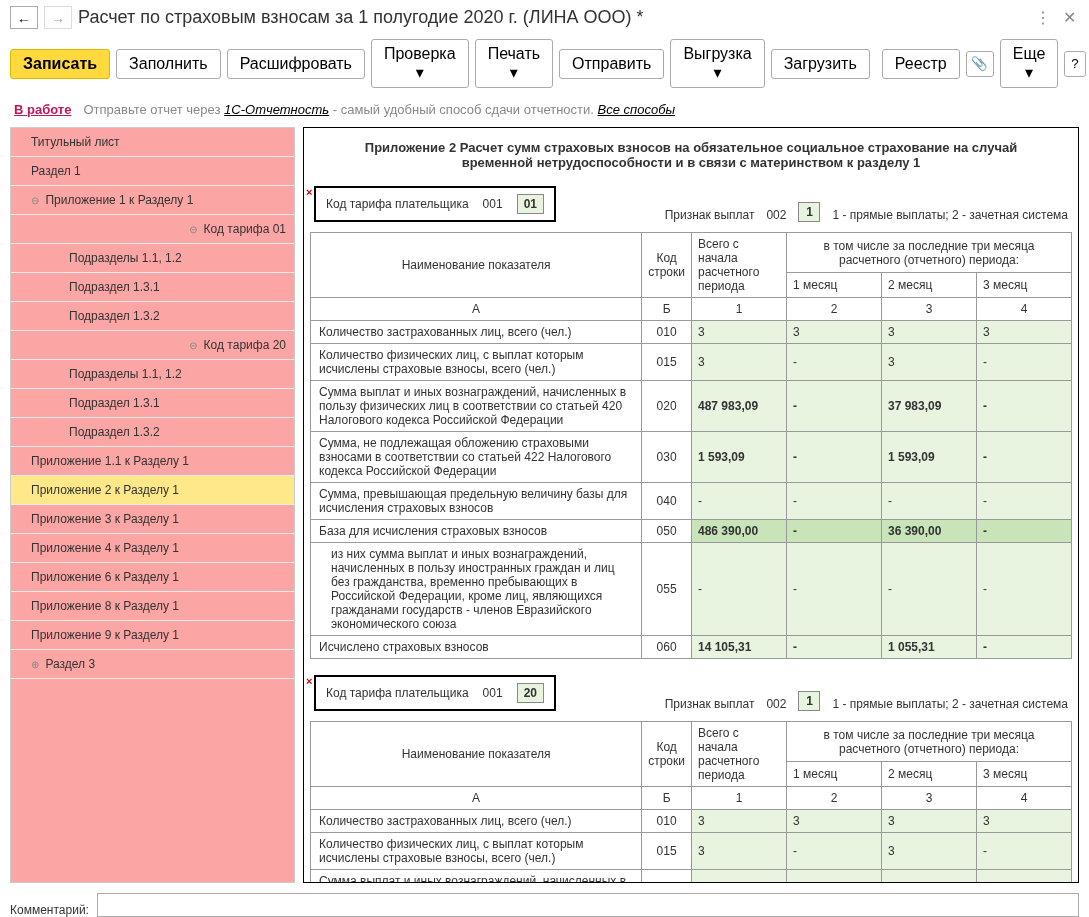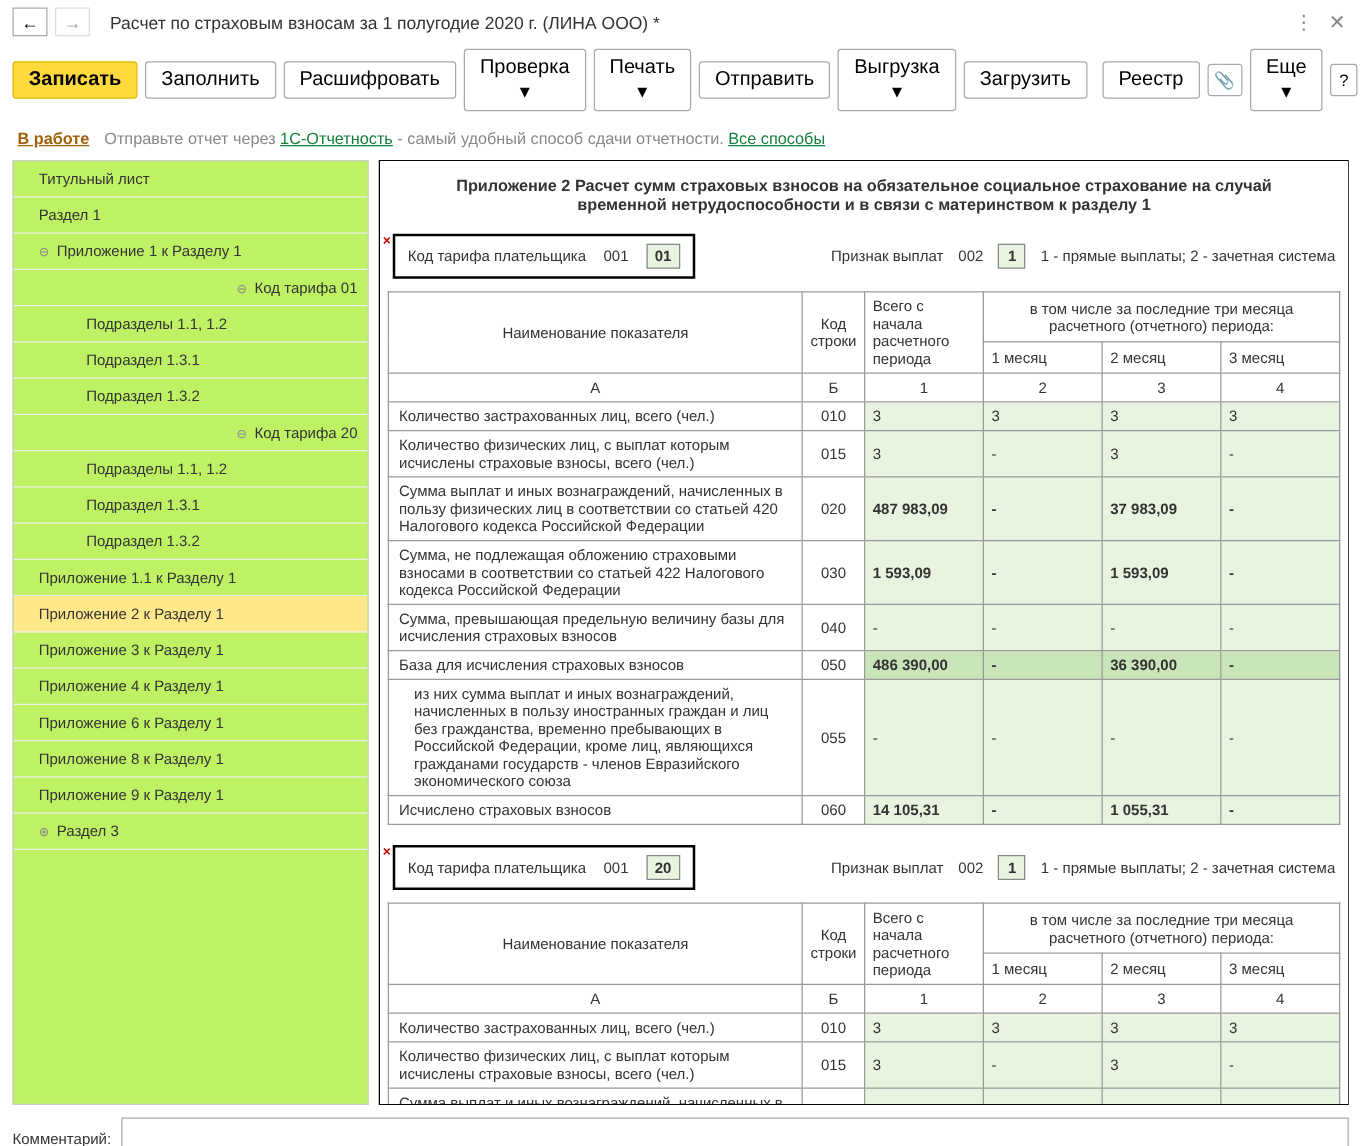--- a/index.html
+++ b/index.html
@@ -1,41 +1,41 @@
 <!DOCTYPE html>
 <html><head>
 <meta charset="utf-8">
 <style>
 * { box-sizing: border-box; }
 body { margin: 0; font-family: Arial, sans-serif; font-size: 12px; background: #fff; color: #333; }
 .header { display: flex; align-items: center; padding: 6px 10px; gap: 6px; }
 .nav-btn { width: 28px; height: 23px; border: 1px solid #aaa; background: #fff; cursor: pointer; display: flex; align-items: center; justify-content: center; font-size: 14px; }
-.title { font-size: 14px; font-weight: normal; margin-left: 10px; flex: 1; }
+.title { font-size: 18px; font-weight: normal; margin-left: 0; flex: 1; }
 .icon-btn-sm { width: 22px; height: 22px; border: none; background: none; cursor: pointer; font-size: 16px; color: #888; }
 .toolbar { display: flex; align-items: center; padding: 4px 10px 8px 10px; gap: 6px; }
 .btn { padding: 5px 12px; border: 1px solid #aaa; background: #fff; cursor: pointer; font-size: 16px; border-radius: 3px; }
 .btn.primary { background: #ffd93d; font-weight: bold; border-color: #e0b800; }
 .toolbar-spacer { flex: 1; }
 .icon-btn { width: 28px; height: 26px; border: 1px solid #aaa; background: #fff; cursor: pointer; border-radius: 3px; display: flex; align-items: center; justify-content: center; }
 .status-bar { padding: 6px 14px 10px 14px; display: flex; gap: 12px; align-items: center; font-size: 13px; }
-.status-label { text-decoration: underline; color: #a16207; font-weight: bold; }
+.status-label { text-decoration: underline; color: #be185d; font-weight: bold; }
 .status-text { color: #888; }
-.link { color: #15803d; text-decoration: underline; cursor: pointer; }
+.link { color: #000000; text-decoration: underline; cursor: pointer; font-style: italic; }
 .content { display: flex; height: 756px; padding: 0 10px; gap: 8px; }
-.sidebar { width: 285px; border: 1px solid #ccc; overflow-y: auto; background: #bef264; }
+.sidebar { width: 285px; border: 1px solid #ccc; overflow-y: auto; background: #fca5a5; }
 .tree-item { padding: 7px 8px 7px 20px; cursor: pointer; border-bottom: 1px solid #eee; }
 .tree-item.level1 { padding-left: 20px; }
 .tree-item.level2 { padding-left: 40px; text-align: right; }
 .tree-item.level3 { padding-left: 58px; }
 .tree-item.selected { background: #ffe88a; }
 .tree-item.expandable::before { content: "⊖"; margin-right: 6px; color: #888; font-size: 10px; }
 .tree-item.collapsed::before { content: "⊕"; margin-right: 6px; color: #888; font-size: 10px; }
 .main { flex: 1; border: 1px solid #000000; overflow: auto; background: #fff; padding: 6px; position: relative; }
 .section-title { text-align: center; font-weight: bold; padding: 6px 20px 10px 20px; font-size: 13px; }
-.tariff-row { display: flex; align-items: center; padding: 6px 4px; gap: 12px; }
+.tariff-row { display: flex; align-items: flex-end; padding: 6px 4px; gap: 12px; }
 .tariff-box { border: 2px solid #000; padding: 6px 10px; display: flex; align-items: center; gap: 14px; position: relative; }
 .tariff-box::before { content: "×"; position: absolute; left: -10px; top: -2px; color: #c00; font-size: 11px; font-weight: bold; }
 .code-input { border: 1px solid #888; padding: 2px 6px; background: #e8f4e0; font-weight: bold; min-width: 22px; text-align: center; }
 .tariff-spacer { flex: 1; }
 .data-table { width: 100%; border-collapse: collapse; margin-top: 4px; font-size: 12px; }
 .data-table th, .data-table td { border: 1px solid #999; padding: 4px 6px; }
 .data-table th { background: #fff; font-weight: normal; }
 .data-table .row-name { text-align: left; padding-left: 8px; }
 .data-table .code-col { width: 40px; text-align: center; }
 .data-table .val-col { width: 95px; text-align: left; }

